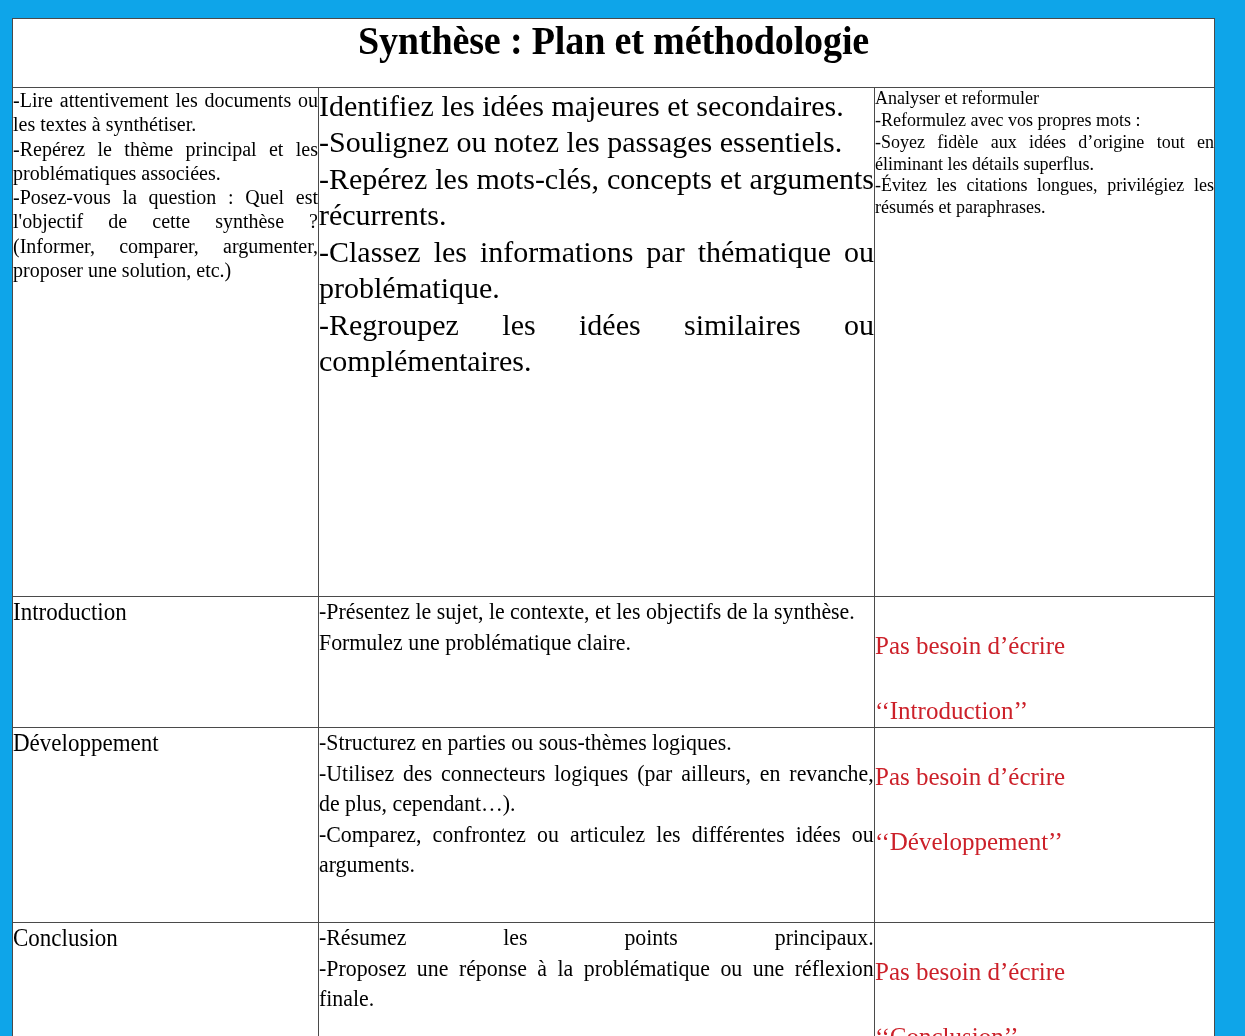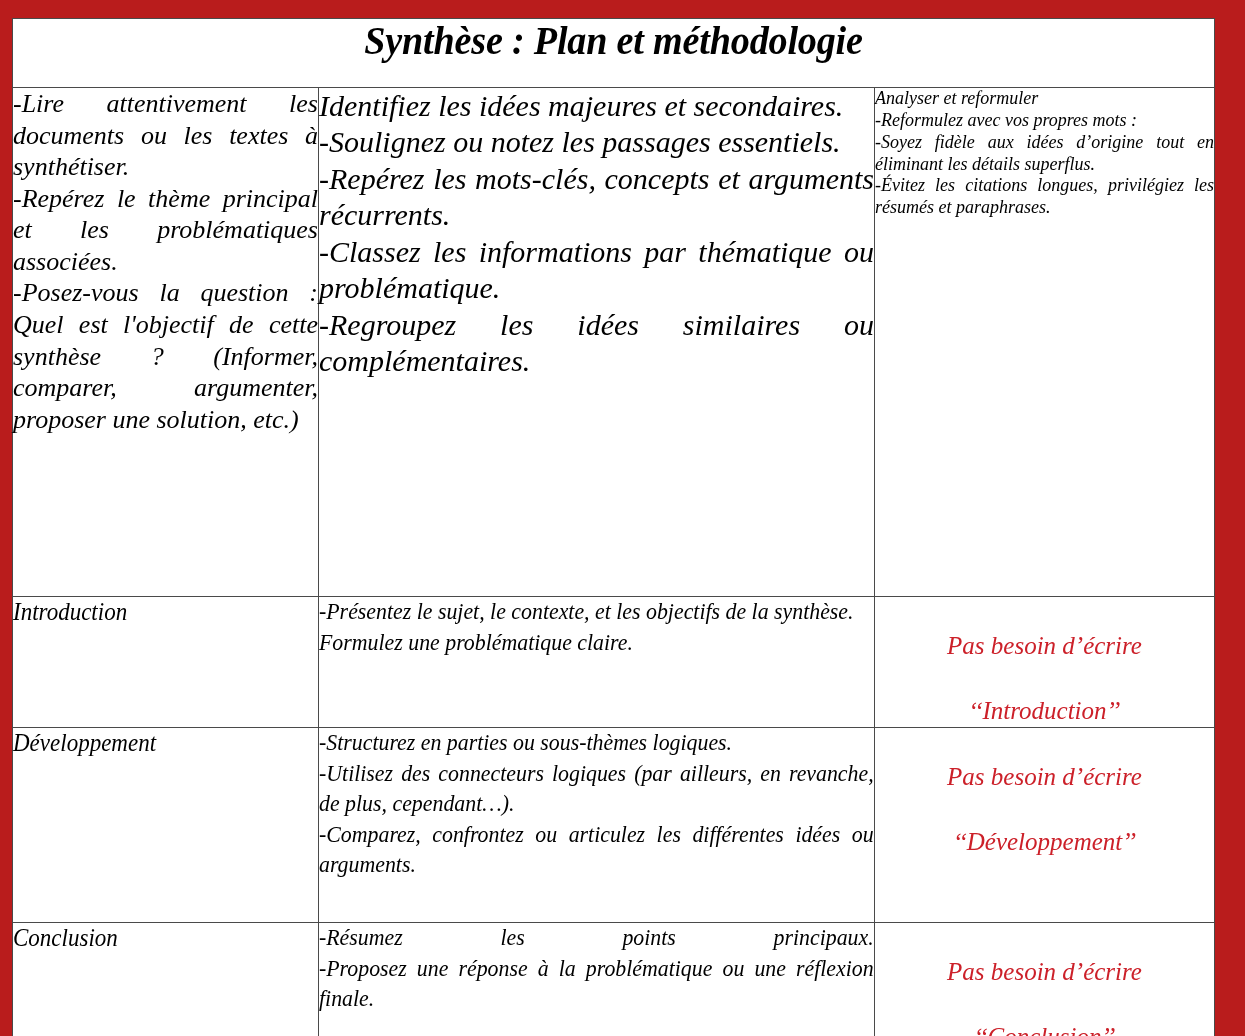--- a/index.html
+++ b/index.html
@@ -12,22 +12,21 @@
     height: 1036px;
     font-family: "Liberation Serif", "DejaVu Serif", serif;
     color: #000000;
     overflow: hidden;
   }
 
   .page {
     position: relative;
     width: 1245px;
     height: 1036px;
-    background: #b91c1c;
-    font-style: italic;
+    background: #0ea5e9;
   }
 
   
   .synth-table {
     position: absolute;
     left: 12px;
     top: 18px;
     width: 1202px;
     border-collapse: collapse;
     table-layout: fixed;
@@ -71,21 +70,21 @@
 
   .block {
     font-size: 25.5px;
     line-height: 1.205;
     text-align: justify;
     text-justify: inter-word;
     margin: 0;
     white-space: pre-line;
     hyphens: none;
   }
-  .block.col-a { font-size: 26px; line-height: 1.215; }
+  .block.col-a { font-size: 20px; line-height: 1.215; }
   .block.col-b { font-size: 30px; line-height: 1.215; }
   .block.col-c { font-size: 18px;   line-height: 1.215; }
 
   
   .block { text-align-last: left; }
   .block.just-all { text-align-last: auto; }
 
   
   .row-intro td  { height: 112px; }
   .row-dev td    { height: 194px; }
@@ -112,21 +111,21 @@
     white-space: pre-line;
     margin: 0;
     transform: scaleX(0.95);
     transform-origin: left top;
     width: 105.2%;
   }
   .detail-text.spread { text-align-last: justify; }
 
   .note-cell {
     vertical-align: middle;
-    text-align: center;
+    text-align: left;
     padding: 4px 10px;
   }
   .note-text {
     font-size: 25px;
     line-height: 1.3;
     white-space: pre-line;
     margin: 0;
   }
 </style>
 </head>

